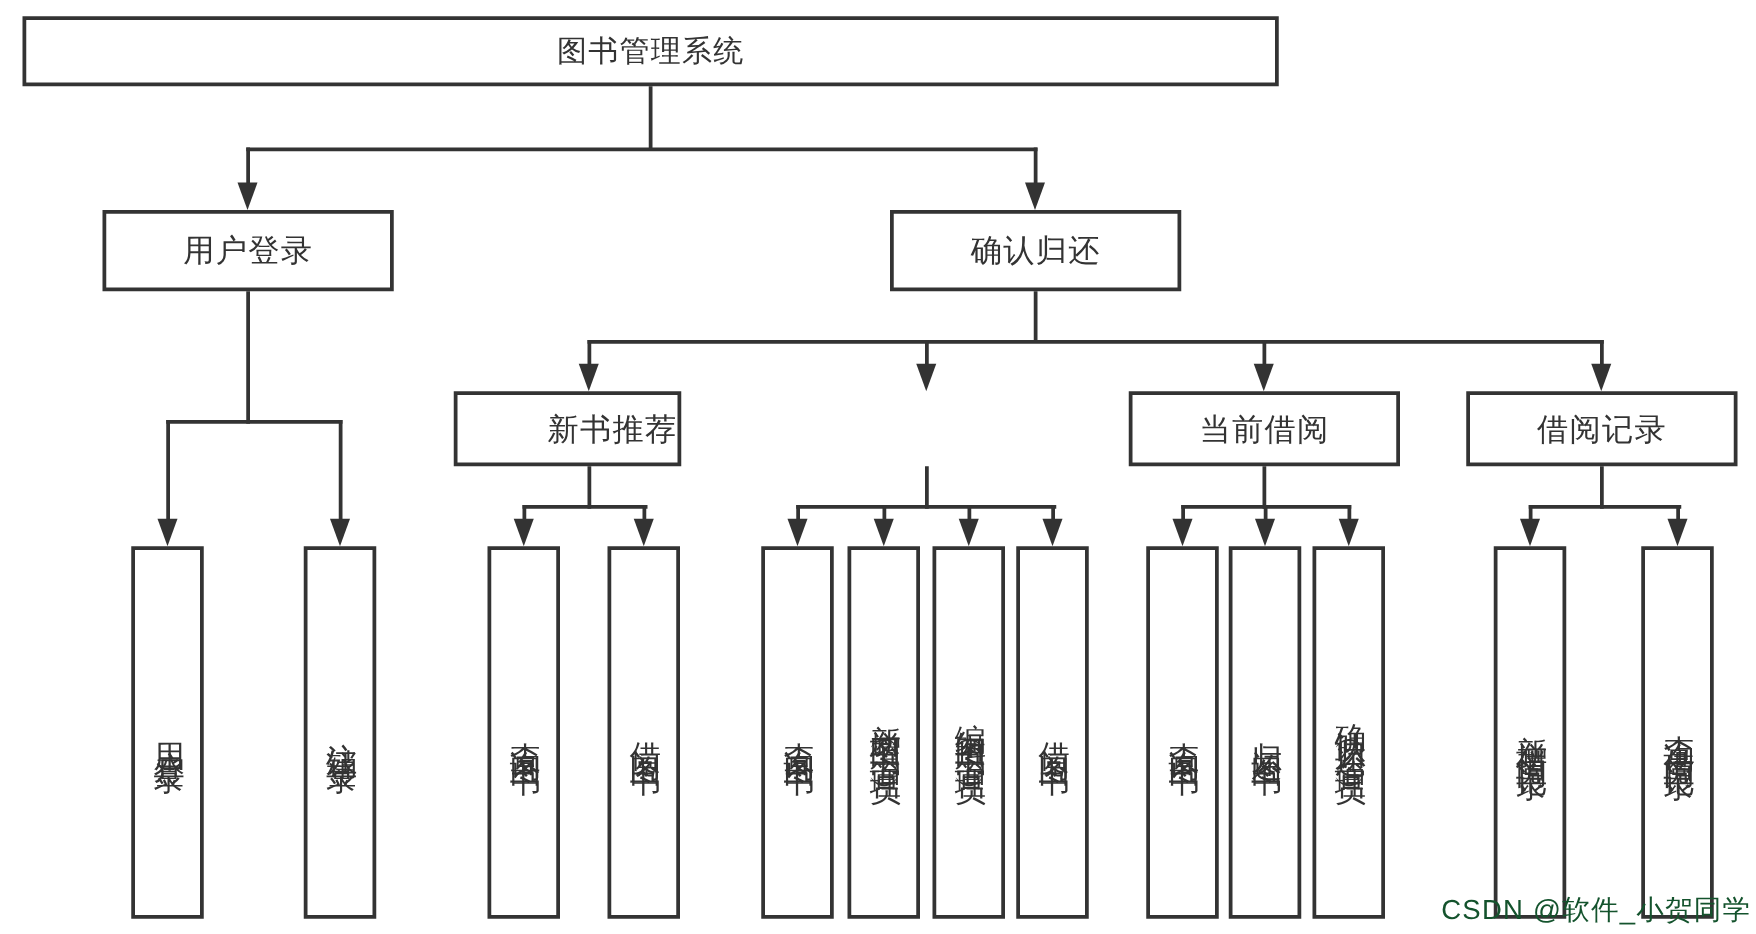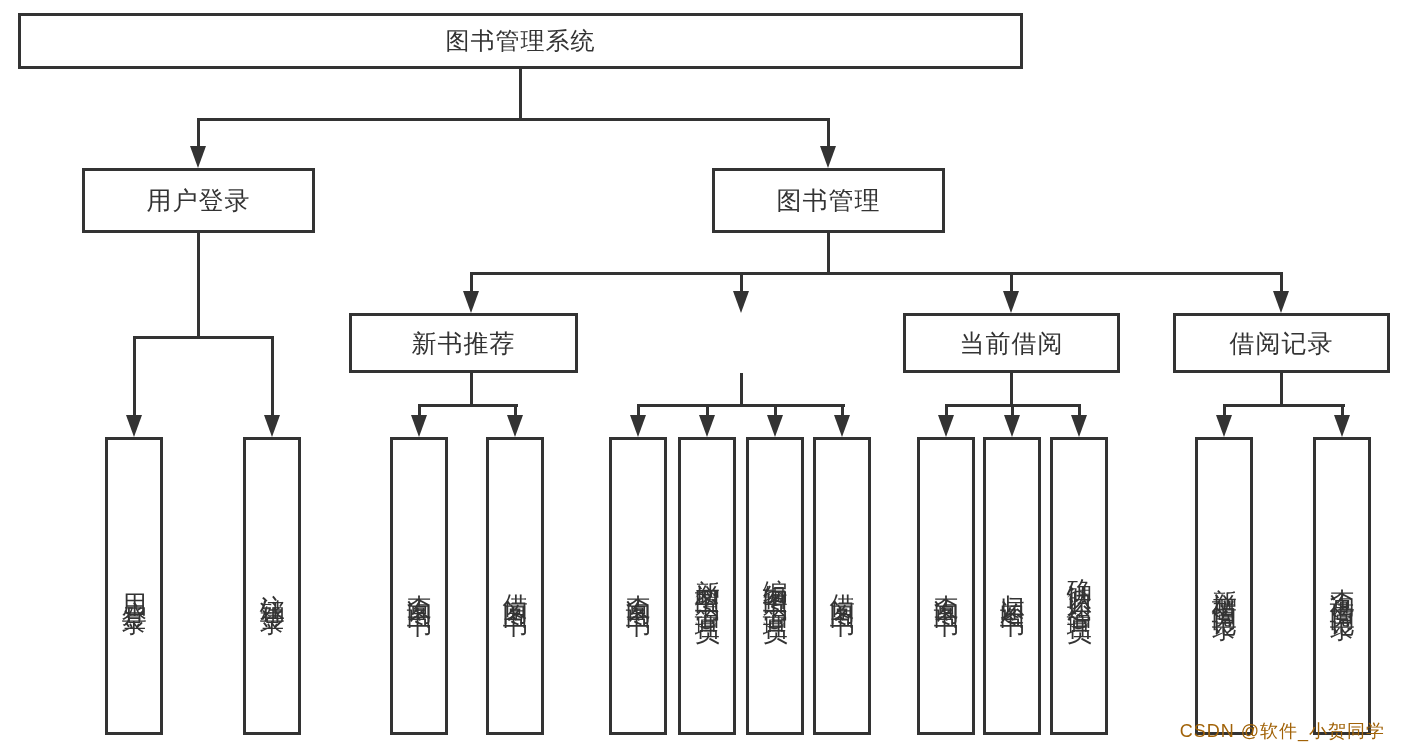--- a/index.html
+++ b/index.html
@@ -50,23 +50,23 @@
   .arrow::before{
     content:"";position:absolute;left:6.5px;top:0;bottom:18px;width:3px;background:var(--line);
   }
   .arrow::after{
     content:"";position:absolute;left:0;bottom:0;width:0;height:0;
     border-left:8px solid transparent;border-right:8px solid transparent;
     border-top:22px solid var(--line);
   }
   .watermark{
     position:absolute;
-    right:20px;bottom:4px;
-    font-size:18px;
-    color:#a16207;
+    right:4px;bottom:4px;
+    font-size:22px;
+    color:#14532d;
     letter-spacing:1px;
     white-space:nowrap;
   }
 </style>
 </head>
 <body>
 
 <div id="canvas">
 
   <div class="node root" style="left:18px;top:13px;width:1005px;height:56px;">
@@ -75,36 +75,36 @@
 
   <div class="vl" style="left:519px;top:69px;height:51px;"></div>
   <div class="hl" style="left:197px;top:118px;width:633px;"></div>
   <div class="arrow" style="left:190px;top:118px;height:50px;"></div>
   <div class="arrow" style="left:820px;top:118px;height:50px;"></div>
 
   <div class="node" style="left:82px;top:168px;width:233px;height:65px;">
     <span>用户登录</span>
   </div>
   <div class="node" style="left:712px;top:168px;width:233px;height:65px;">
-    <span>图书管理</span>
+    <span>确认归还</span>
   </div>
 
   <div class="vl" style="left:197px;top:233px;height:106px;"></div>
   <div class="hl" style="left:133px;top:336px;width:141px;"></div>
   <div class="arrow" style="left:126px;top:336px;height:101px;"></div>
   <div class="arrow" style="left:264px;top:336px;height:101px;"></div>
 
   <div class="vl" style="left:827px;top:233px;height:41px;"></div>
   <div class="hl" style="left:470px;top:272px;width:813px;"></div>
   <div class="arrow" style="left:463px;top:272px;height:41px;"></div>
   <div class="arrow" style="left:733px;top:272px;height:41px;"></div>
   <div class="arrow" style="left:1003px;top:272px;height:41px;"></div>
   <div class="arrow" style="left:1273px;top:272px;height:41px;"></div>
 
-  <div class="node" style="left:349px;top:313px;width:229px;height:60px;">
+  <div class="node" style="left:363px;top:313px;width:182px;height:60px;justify-content:flex-end;">
     <span>新书推荐</span>
   </div>
   <div class="node" style="left:1173px;top:313px;width:217px;height:60px;">
     <span>借阅记录</span>
   </div>
   <div class="node" style="left:903px;top:313px;width:217px;height:60px;">
     <span>当前借阅</span>
   </div>
 
   <div class="vl" style="left:470px;top:373px;height:34px;"></div>

